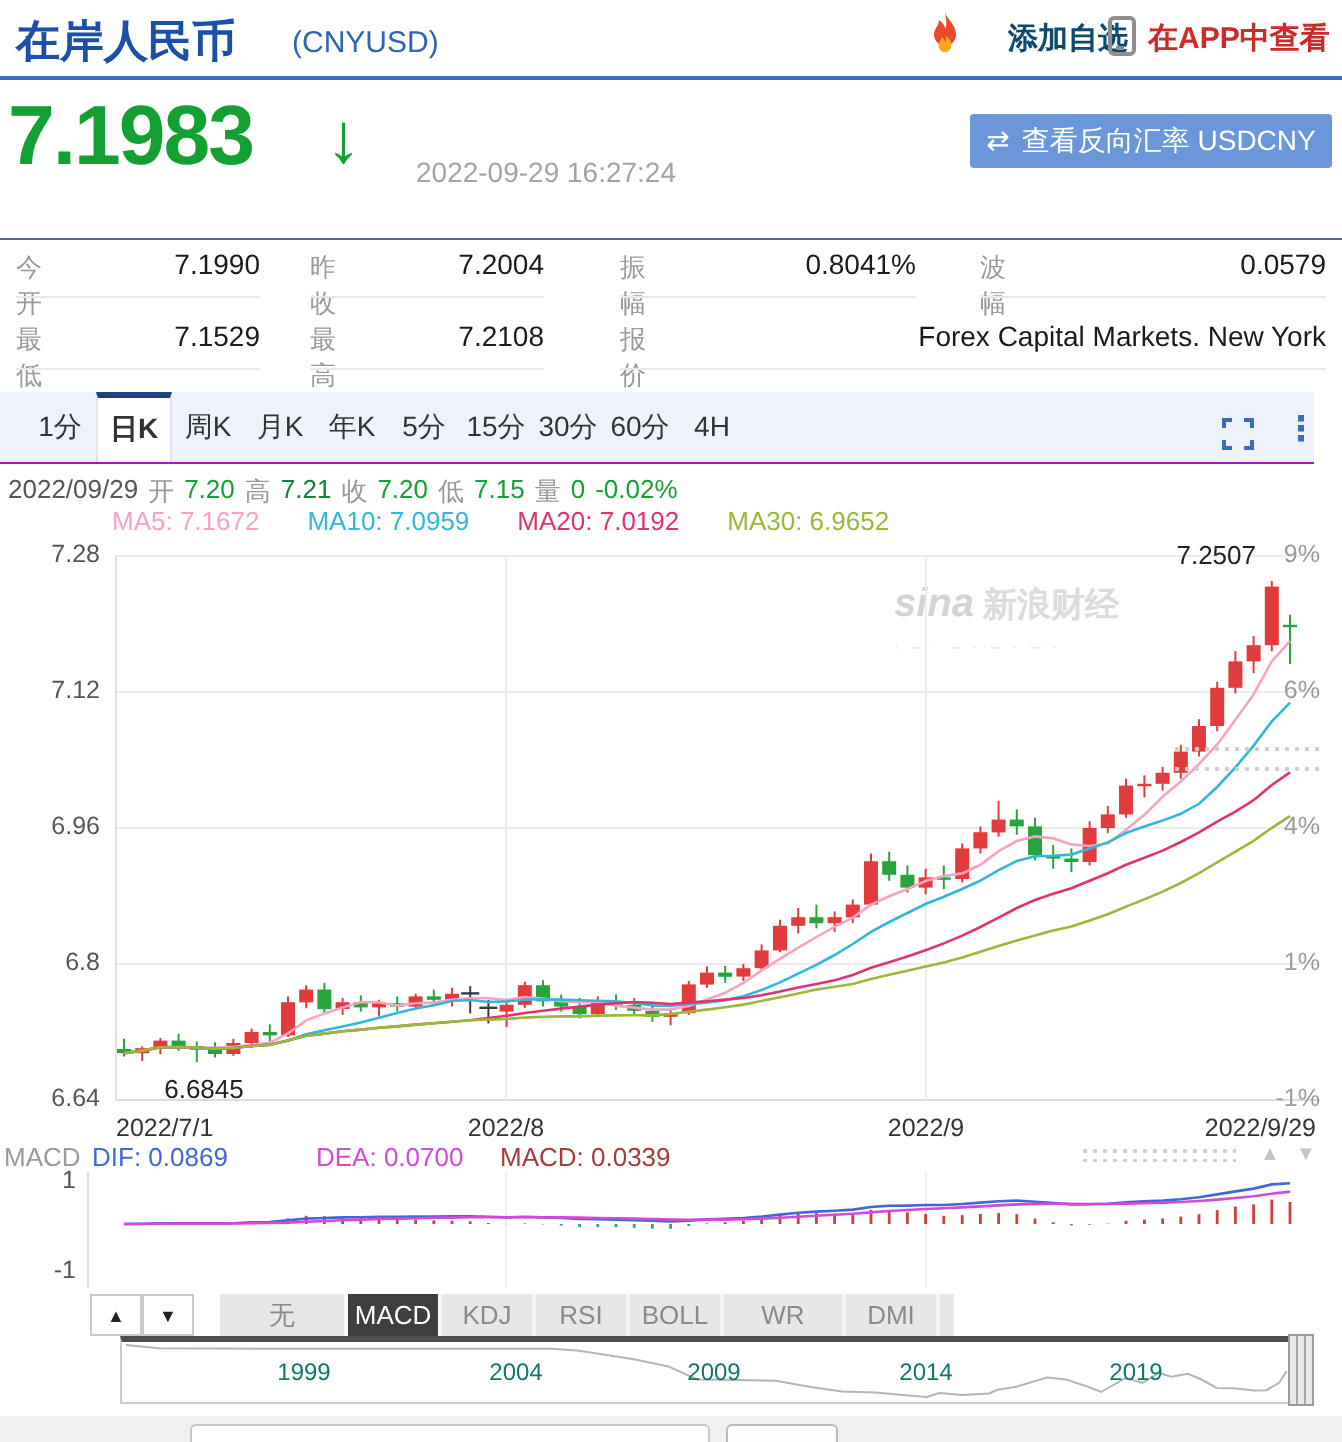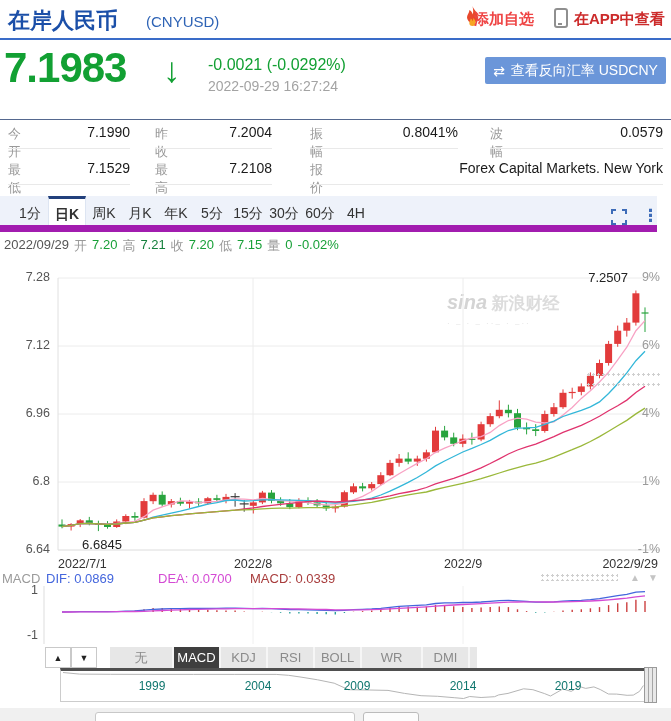--- a/index.html
+++ b/index.html
@@ -4,37 +4,37 @@
 <style>
   html,body{margin:0;padding:0;background:#fff;}
   .page{position:relative;width:671px;height:721px;overflow:hidden;background:#fff;
         font-family:"Liberation Sans","DejaVu Sans",sans-serif;-webkit-font-smoothing:antialiased;}
   .abs{position:absolute;}
   
   .hdr-title{left:8px;top:6px;font-size:22px;font-weight:bold;color:#1b4fa8;}
   .hdr-symbol{left:146px;top:13px;font-size:15px;color:#2e63b5;}
   .hdr-rule{left:0;top:38px;width:671px;height:2px;background:#3a6cc8;}
   .flame-icon{left:463px;top:6px;}
-  .watch-link{left:474px;top:10px;font-size:15px;font-weight:bold;color:#ef4444;cursor:pointer;}
+  .watch-link{left:504px;top:10px;font-size:15px;font-weight:bold;color:#0c4a6e;cursor:pointer;}
   .phone-icon{left:554px;top:8px;width:10px;height:16px;border:2px solid #8f8f8f;border-radius:3px;}
   .phone-icon .dot{position:absolute;left:2px;bottom:1px;width:4px;height:2px;background:#8f8f8f;}
   .inapp-link{left:574px;top:10px;font-size:15px;font-weight:bold;color:#cc2b2b;cursor:pointer;}
   
   .price{left:4px;top:44px;font-size:42px;font-weight:bold;color:#12a033;letter-spacing:-1px;}
   .price-arrow{left:163px;top:50px;font-size:35px;font-weight:bold;color:#12a033;}
   .chg{left:208px;top:56px;font-size:16px;color:#12a033;}
   .tstamp{left:208px;top:78px;font-size:14px;color:#a3a3a3;}
   .rev-btn{left:485px;top:57px;width:181px;height:27px;background:#6b96d9;color:#fff;font-size:14px;
            border-radius:2px;display:flex;align-items:center;justify-content:center;gap:6px;cursor:pointer;}
   .stats-divider{left:0;top:119px;width:671px;height:1px;background:#55688f;}
   .stat-label{position:absolute;font-size:13px;color:#9a9a9a;}
   .stat-value{position:absolute;font-size:14px;color:#1a1a1a;text-align:right;}
   .stat-border{position:absolute;height:1px;background:#e9e9e9;}
   
-  .ktab-strip{left:0;top:196px;width:657px;height:36px;background:#eef2fa;border-bottom:7px solid #a21caf;
+  .ktab-strip{left:0;top:196px;width:657px;height:36px;background:#eef2fa;border-bottom:1px solid #a21caf;
               display:flex;padding-left:12px;box-sizing:border-box;}
   .ktab{width:36px;line-height:34px;text-align:center;font-size:14px;color:#333;cursor:pointer;}
   .ktab.active{background:#fff;border-top:3px solid #22407c;line-height:30px;font-weight:bold;
                border-left:1px solid #dde5f2;border-right:1px solid #dde5f2;}
   .fullscreen-icon{left:611px;top:209px;cursor:pointer;}
   .kebab-icon{left:642px;top:205px;font-size:17px;font-weight:bold;color:#3e6cb8;cursor:pointer;}
   
   .ohlc-row{left:4px;top:237px;font-size:13px;display:flex;gap:5px;white-space:nowrap;}
   .ohlc-row .date{color:#555;}
   .ohlc-row .lab{color:#999;}
@@ -87,21 +87,20 @@
   </span>
   <div class="abs watch-link">添加自选</div>
   <div class="abs phone-icon">
       <span class="dot"></span>
     </div>
   <div class="abs inapp-link">在APP中查看</div>
   <div class="abs hdr-rule"></div>
 
   <div class="abs price">7.1983</div>
   <div class="abs price-arrow">↓</div>
-  <div class="abs chg">-0.0021 (-0.0292%)</div>
   <div class="abs tstamp">2022-09-29 16:27:24</div>
   <div class="abs rev-btn">
     <span>⇄</span>
     <span>查看反向汇率 USDCNY</span>
   </div>
   <div class="abs stats-divider"></div>
 
   <div class="abs" id="stats">
       <div class="stat-label" style="left: 8px; top: 125px;">今开</div>
       <div class="stat-value" style="left: 42px; top: 124px; width: 88px;">7.1990</div>
@@ -151,20 +150,26 @@
       <span style="color: rgb(24, 160, 56);">7.20</span>
       <span class="lab">高</span>
       <span style="color: #15803d;">7.21</span>
       <span class="lab">收</span>
       <span style="color: rgb(24, 160, 56);">7.20</span>
       <span class="lab">低</span>
       <span style="color: rgb(24, 160, 56);">7.15</span>
       <span class="lab">量</span>
       <span style="color: rgb(24, 160, 56);">0</span>
       <span style="color: rgb(24, 160, 56);">-0.02%</span>
+    </div>
+  <div class="abs ma-row" id="ma-legend">
+      <span style="color: rgb(248, 162, 196);">MA5: 7.1672</span>
+      <span style="color: rgb(51, 183, 217);">MA10: 7.0959</span>
+      <span style="color: rgb(224, 51, 110);">MA20: 7.0192</span>
+      <span style="color: rgb(154, 184, 58);">MA30: 6.9652</span>
     </div>
 
   <div class="abs watermark">
     <span class="brand">sina</span>
     <span class="name">新浪财经</span>
     <div class="sub">· – · – ··– · –··</div>
   </div>
 
   <svg class="layer" id="main-svg" style="top:268px" width="671" height="292" viewBox="0 0 671 292">
       <line x1="58" y1="10.0" x2="660" y2="10.0" stroke="#ececec" stroke-width="1"></line>

